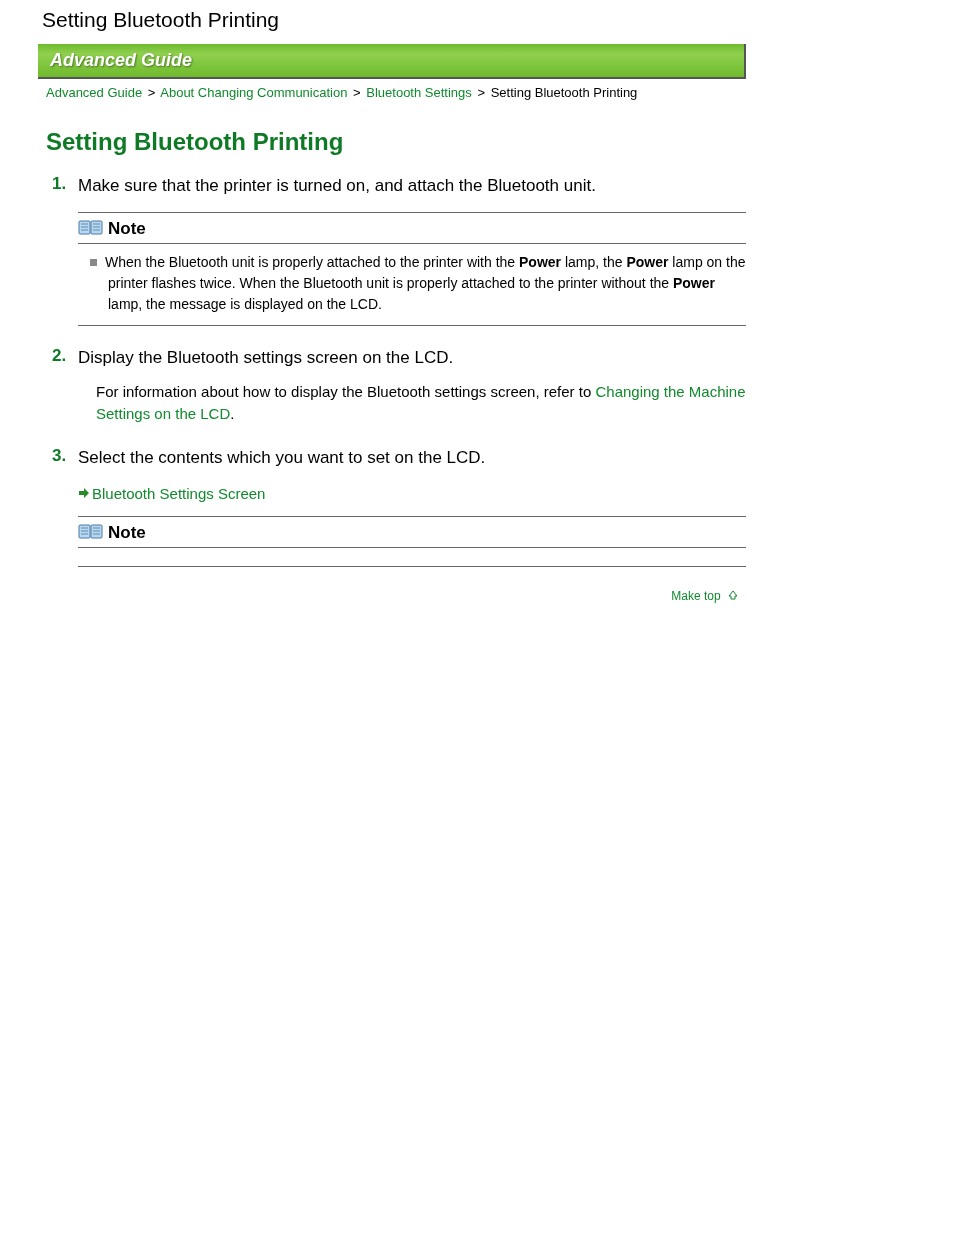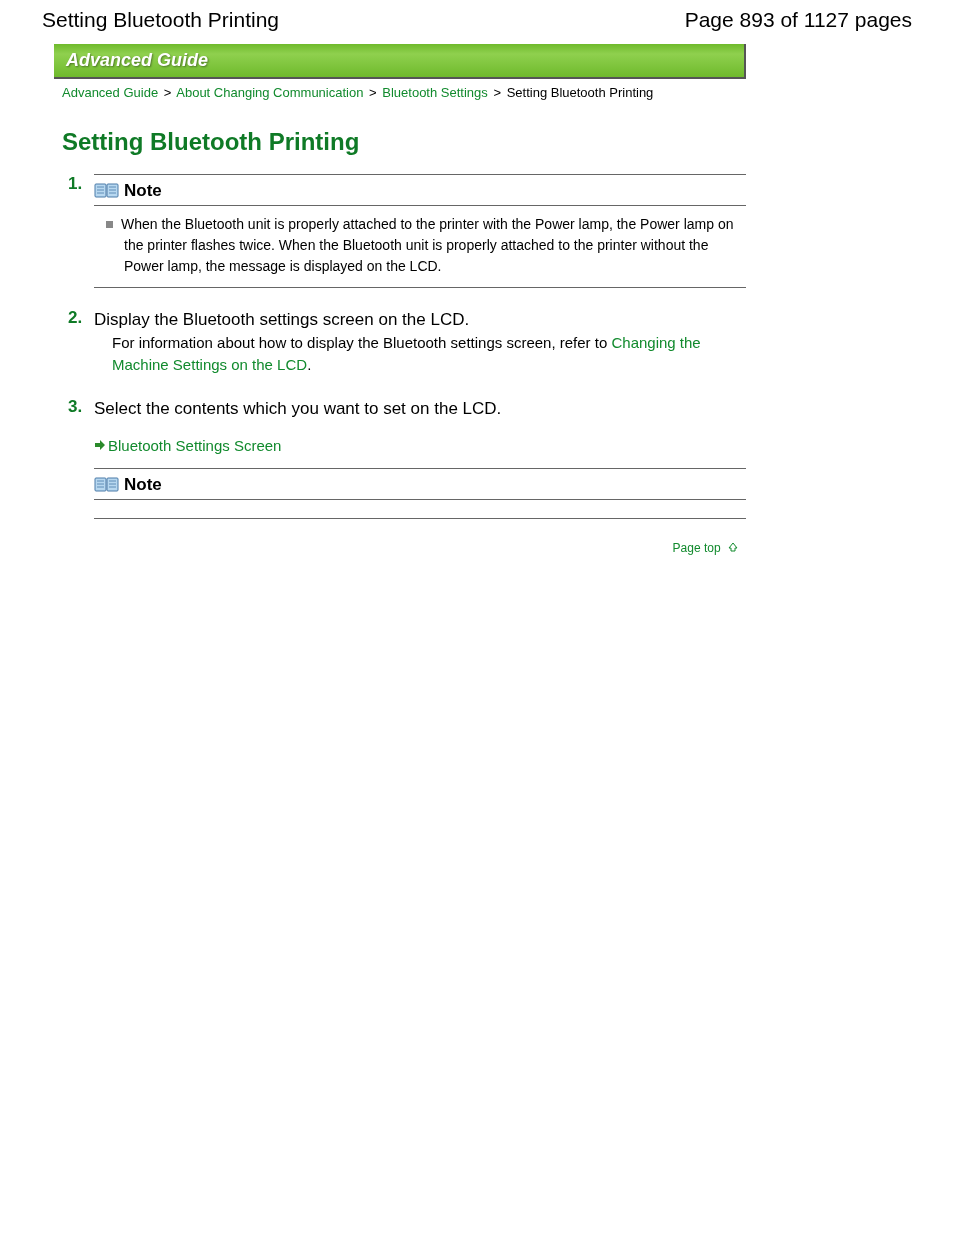--- a/index.html
+++ b/index.html
@@ -14,21 +14,21 @@
   }
   .page-header {
     display: flex;
     justify-content: space-between;
     align-items: baseline;
     padding: 8px 42px 8px 42px;
     font-size: 21px;
     color: #000;
   }
   .content-wrap {
-    padding: 4px 0 0 54px;
+    padding: 4px 0 0 38px;
     width: 746px;
   }
   .banner {
     background: linear-gradient(to bottom, #6fba2c 0%, #8fd04e 30%, #6fba2c 100%);
     border-right: 2px solid #555;
     border-bottom: 2px solid #555;
     color: #fff;
     font-size: 18px;
     font-weight: bold;
     padding: 6px 12px 6px 12px;
@@ -73,21 +73,21 @@
     font-size: 17px;
   }
   .step-text {
     font-size: 17px;
     line-height: 1.4;
     color: #000;
   }
   .step-desc {
     font-size: 15px;
     line-height: 1.5;
-    margin-top: 0;
+    margin-top: 11px;
     padding-left: 18px;
   }
   .step-desc a, .note-body a {
     color: #118a2d;
     text-decoration: none;
   }
   .arrow-link {
     margin-top: 16px;
     padding-left: 0;
   }
@@ -104,21 +104,21 @@
     font-size: 15px;
   }
   .note-box {
     margin: 14px 0 0 0;
     border-top: 1px solid #666;
     border-bottom: 1px solid #666;
     padding: 4px 0 10px 0;
   }
   .note-header {
     display: flex;
-    align-items: center;
+    align-items: flex-start;
     font-weight: bold;
     font-size: 17px;
     padding: 2px 0 4px 0;
     border-bottom: 1px solid #666;
     margin-bottom: 8px;
   }
   .note-icon {
     display: inline-flex;
     width: 26px;
     height: 18px;
@@ -149,28 +149,27 @@
     color: #118a2d;
     margin-top: 22px;
     padding-right: 8px;
   }
   .page-top .up-icon {
     display: inline-block;
     margin-left: 4px;
     font-size: 11px;
     color: #118a2d;
   }
-  strong.bold { font-weight: normal; }
+  strong.bold { font-weight: bold; }
 </style>
 </head>
 <body>
 
 <div class="page-header">
   <span>Setting Bluetooth Printing</span>
-  <span>Page 893 of 1127 pages</span>
 </div>
 
 <div class="content-wrap">
 
   <div class="banner">Advanced Guide</div>
 
   <div class="breadcrumb">
     <a href="#">Advanced Guide</a>
     <span class="sep">&gt;</span>
     <a href="#">About Changing Communication</a>
@@ -179,20 +178,21 @@
     <span class="sep">&gt;</span>
     <span>Setting Bluetooth Printing</span>
   </div>
 
   <h1 class="section-title">Setting Bluetooth Printing</h1>
 
   <ol class="steps">
 
     <li>
       <span class="step-num">1.</span>
+      <div class="step-text">Make sure that the printer is turned on, and attach the Bluetooth unit.</div>
 
       <div class="note-box">
         <div class="note-header">
           <span class="note-icon">
             <svg viewBox="0 0 26 18" width="26" height="18">
               <rect x="1" y="2" width="11" height="13" rx="1" fill="#b8d8f0" stroke="#4a7ba8" stroke-width="1"></rect>
               <rect x="13" y="2" width="11" height="13" rx="1" fill="#b8d8f0" stroke="#4a7ba8" stroke-width="1"></rect>
               <line x1="3" y1="5" x2="10" y2="5" stroke="#4a7ba8" stroke-width="0.8"></line>
               <line x1="3" y1="8" x2="10" y2="8" stroke="#4a7ba8" stroke-width="0.8"></line>
               <line x1="3" y1="11" x2="10" y2="11" stroke="#4a7ba8" stroke-width="0.8"></line>
@@ -246,21 +246,21 @@
             </svg>
           </span>
           <span>Note</span>
         </div>
       </div>
     </li>
 
   </ol>
 
   <div class="page-top">
-    <span>Page top</span>
+    <span>Make top</span>
     <span class="up-icon">
       <svg width="10" height="10" viewBox="0 0 10 10">
           <path d="M5 1 L9 6 L7 6 L7 9 L3 9 L3 6 L1 6 Z" fill="none" stroke="#118a2d" stroke-width="1"></path>
         </svg>
     </span>
   </div>
 
 </div>
 
 </body></html>

